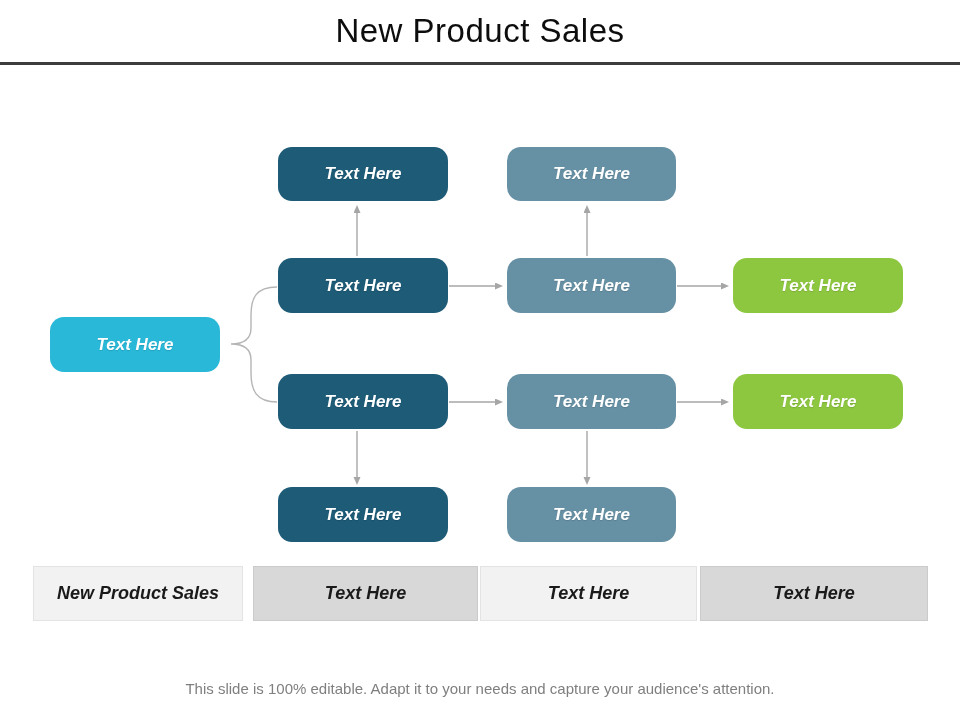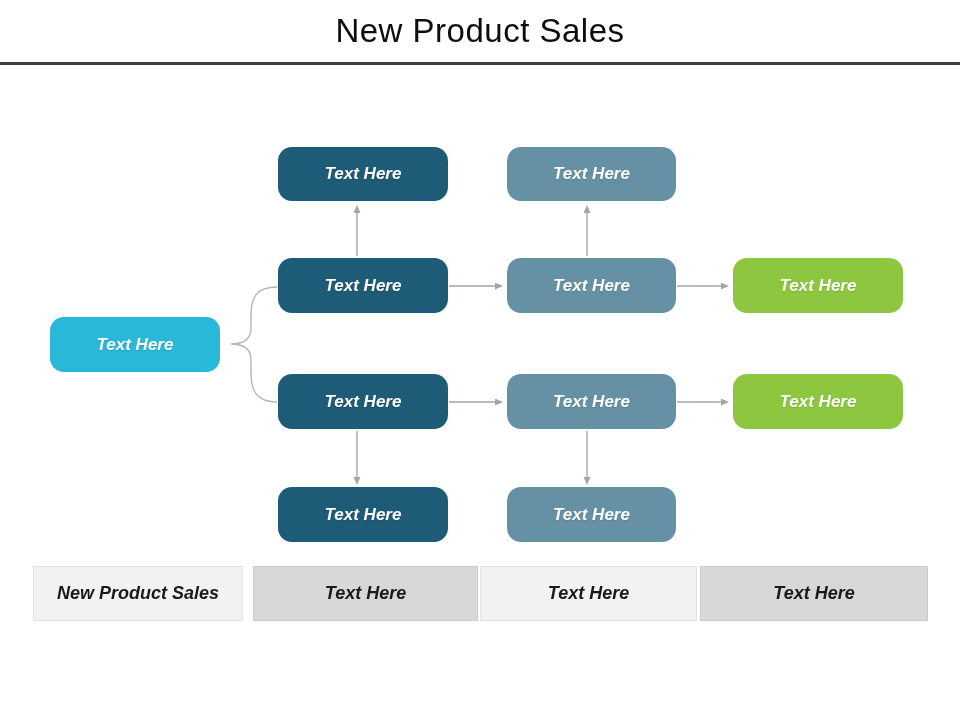--- a/index.html
+++ b/index.html
@@ -137,14 +137,15 @@
   <div class="legend-item legend-2">
     <span>Text Here</span>
   </div>
   <div class="legend-item legend-3">
     <span>Text Here</span>
   </div>
   <div class="legend-item legend-4">
     <span>Text Here</span>
   </div>
 
+  <div class="slide-footer">This slide is 100% editable. Adapt it to your needs and capture your audience's attention.</div>
 
 </div>
 
 </body></html>

